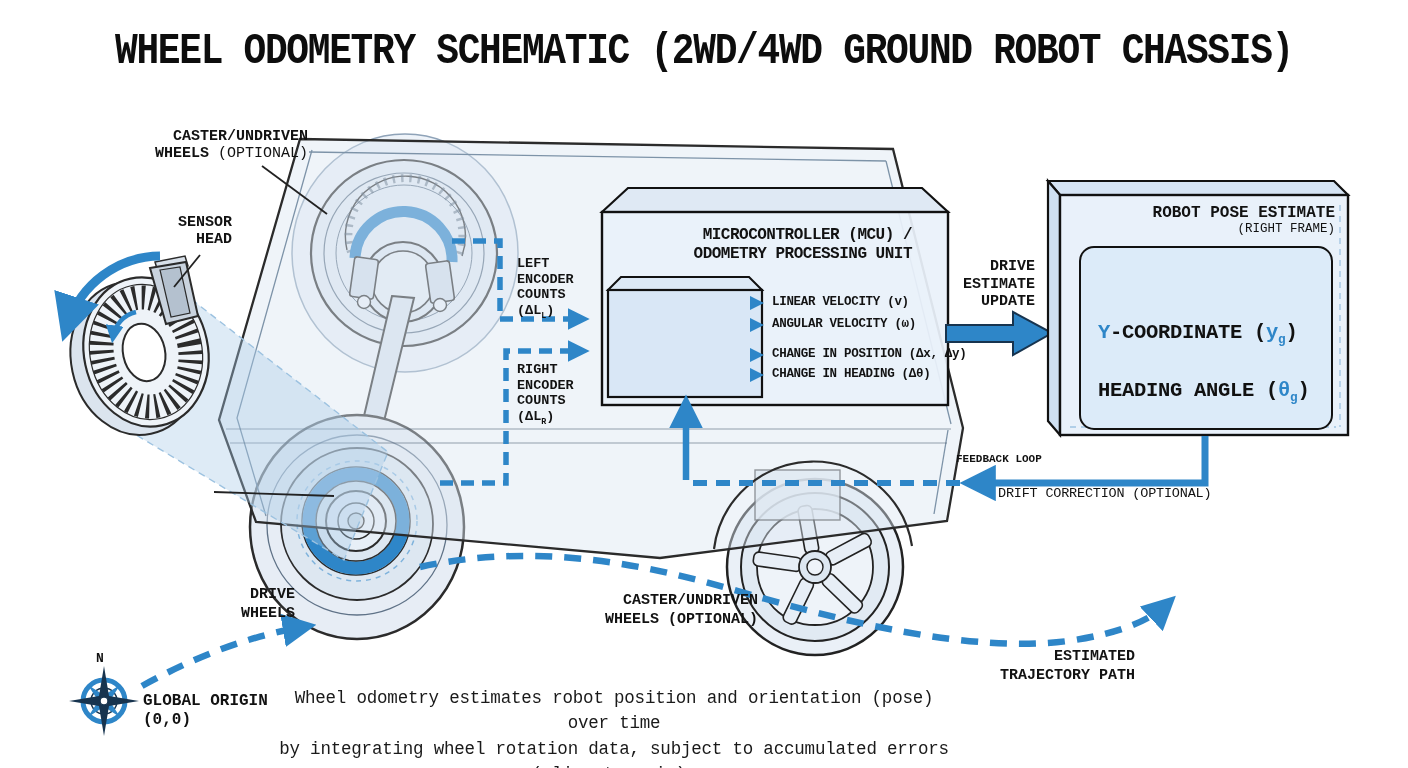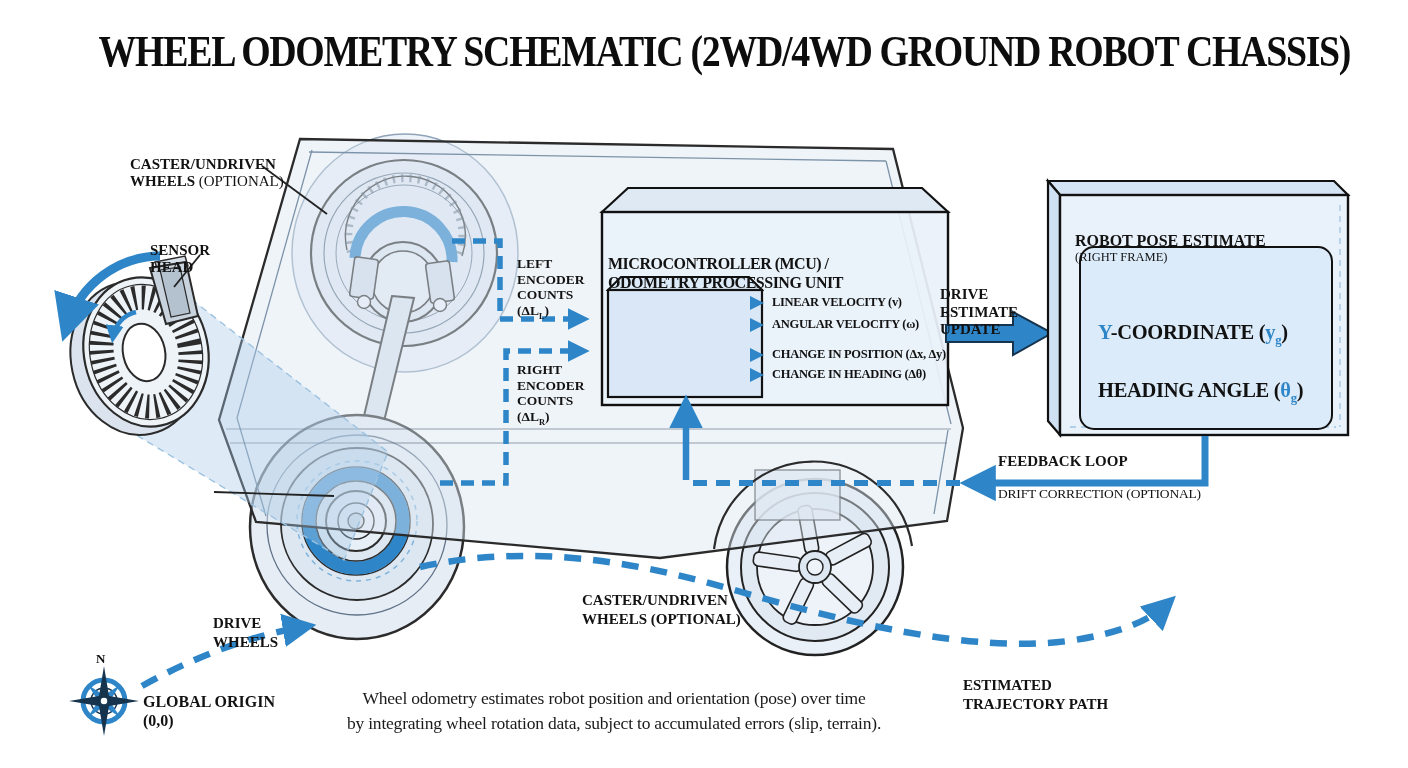--- a/index.html
+++ b/index.html
@@ -1,20 +1,20 @@
 <!DOCTYPE html>
 <html><head>
 <meta charset="utf-8">
 <style>
   html,body{margin:0;padding:0;background:#ffffff;}
   .stage{position:relative;width:1408px;height:768px;background:#ffffff;overflow:hidden;
-         font-family:Liberation Serif, serif;color:#111;}
+         font-family:Liberation Mono, monospace;color:#111;}
   .stage svg{position:absolute;left:0;top:0;}
   .lbl{position:absolute;font-weight:bold;color:#121212;line-height:1.15;}
-  .ctr{text-align:left;margin-top:28px;}
+  .ctr{text-align:right;}
   .nb{font-weight:normal;}
   .blue{color:#2e86c8;}
   sub{font-size:0.62em;}
   .title{position:absolute;left:0;top:26px;width:1408px;text-align:center;
          font-size:44px;font-weight:bold;letter-spacing:-1.5px;
          transform:scaleX(0.86);transform-origin:50% 50%;color:#0d0d0d;white-space:nowrap;}
   .small-cap{font-size:13.5px;line-height:1.16;}
   .pose-row{position:absolute;left:1098px;font-size:20.5px;font-weight:bold;letter-spacing:-0.3px;white-space:nowrap;}
   .caption{position:absolute;left:274px;top:686px;width:680px;text-align:center;
            font-weight:normal;font-size:17.5px;line-height:1.45;letter-spacing:-0.2px;color:#1a1a1a;}
@@ -217,26 +217,26 @@
     <div class="nb" style="font-size:12.5px;">(RIGHT FRAME)</div>
   </div>
 
   <div class="pose-row" style="top:379px;">
     <span class="blue"></span><span>HEADING ANGLE (</span><span class="blue">θ</span><sub class="blue">g</sub><span>)</span>
   </div>
   <div class="pose-row" style="top:321px;">
     <span class="blue">Y</span><span>-COORDINATE (</span><span class="blue">y</span><sub class="blue">g</sub><span>)</span>
   </div>
 
-  <div class="lbl" style="left:998px;top:453px;font-size:15px;">FEEDBACK LOOP</div>
+  <div class="lbl" style="left:956px;top:453px;font-size:11px;">FEEDBACK LOOP</div>
   <div class="lbl nb" style="left:998px;top:486px;font-size:13.5px;letter-spacing:-0.2px;">DRIFT CORRECTION (OPTIONAL)</div>
 
   <div class="lbl ctr" style="left:213px;top:586px;width:82px;font-size:15px;line-height:1.25;">DRIVE WHEELS</div>
 
-  <div class="lbl ctr" style="left:582px;top:563px;width:176px;font-size:15px;line-height:1.25;">
+  <div class="lbl ctr" style="left:582px;top:592px;width:176px;font-size:15px;line-height:1.25;">
     <div>CASTER/UNDRIVEN</div>
     <div>WHEELS (OPTIONAL)</div>
   </div>
 
   <div class="lbl ctr" style="left:963px;top:648px;width:172px;font-size:15px;line-height:1.25;">ESTIMATED TRAJECTORY PATH</div>
 
   <div class="lbl" style="left:96px;top:652px;font-size:13px;">N</div>
 
   <div class="lbl" style="left:143px;top:692px;font-size:16px;line-height:1.2;">
     <div>GLOBAL ORIGIN</div>

